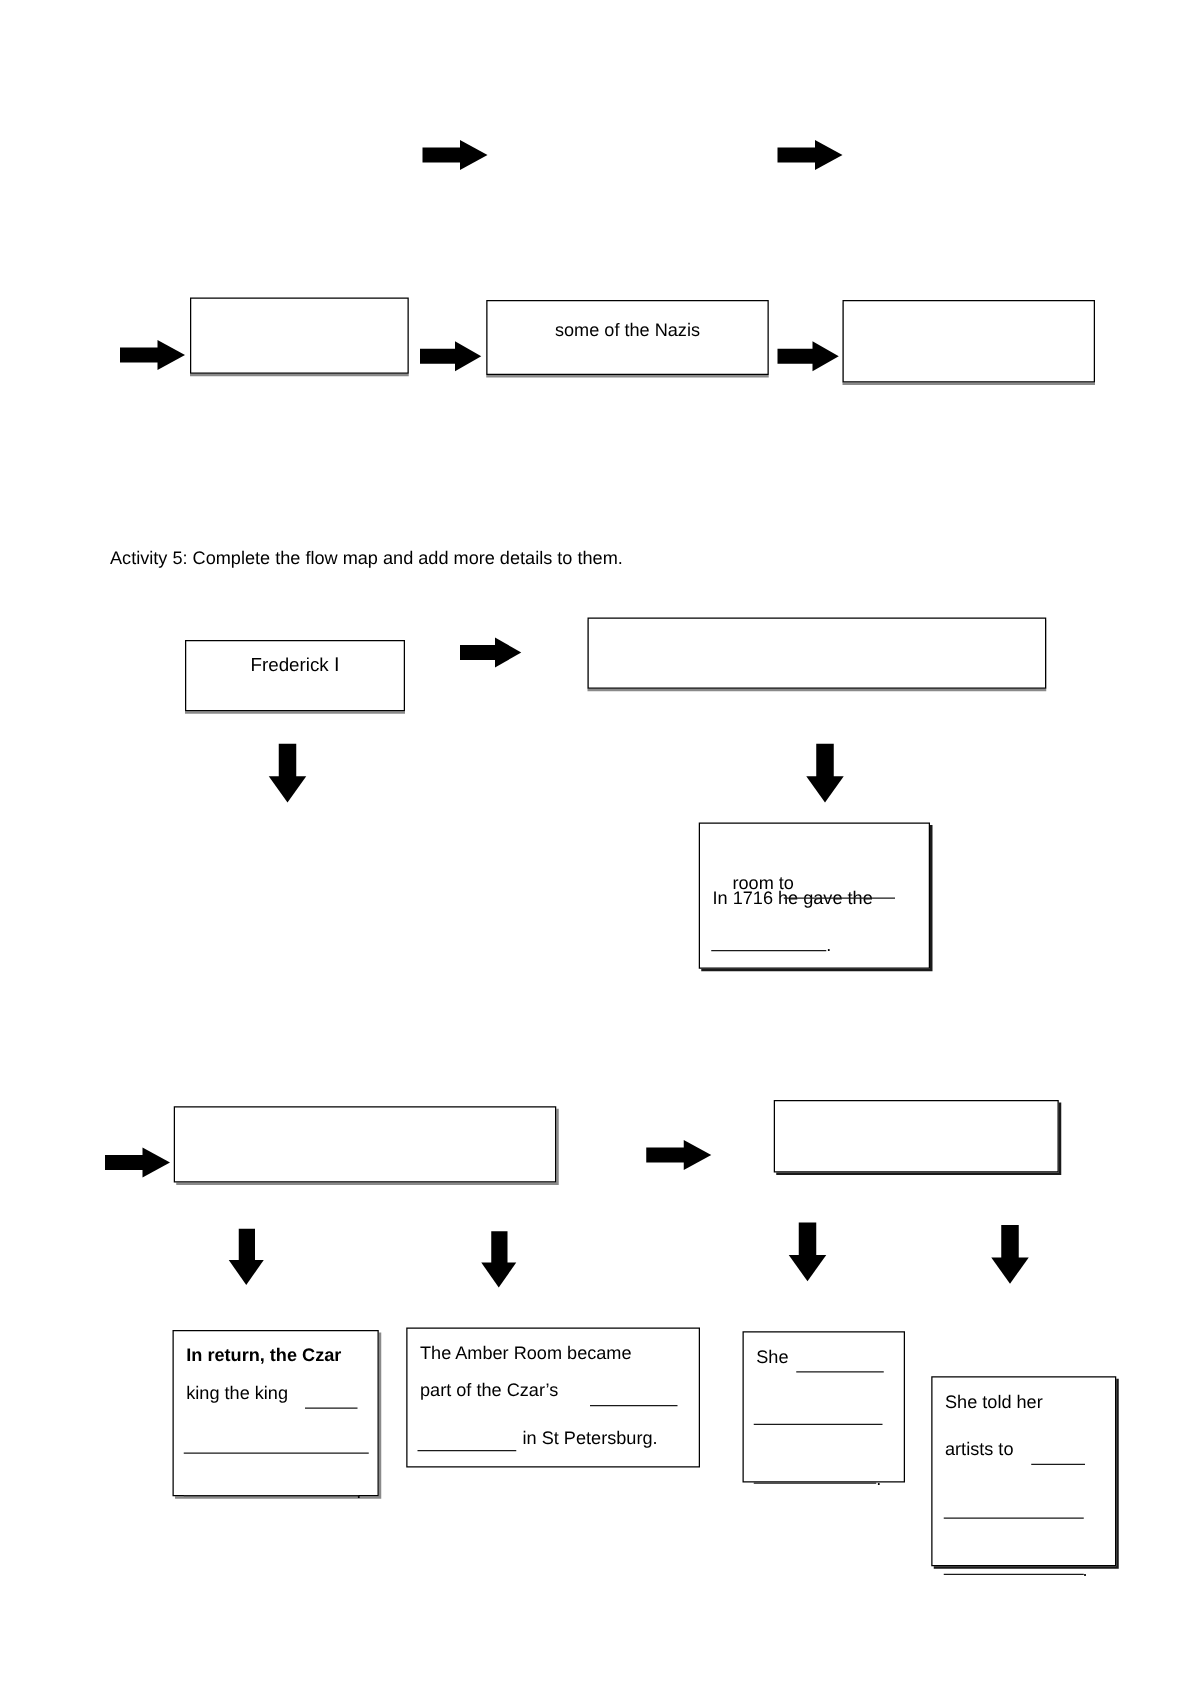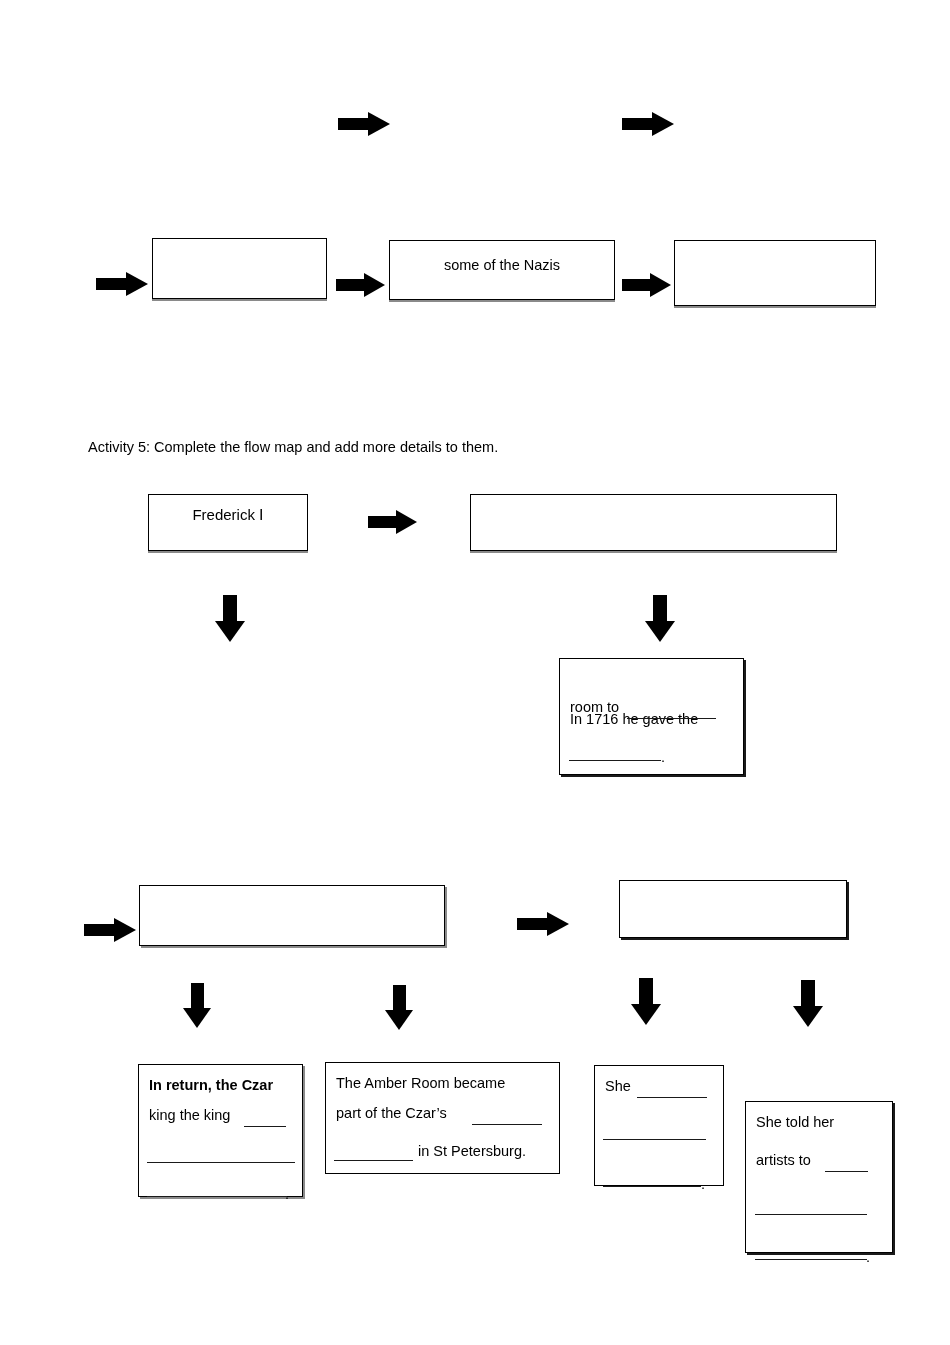--- a/index.html
+++ b/index.html
@@ -137,21 +137,21 @@
     <div class="shaft" style="top:6px; width:30px; height:12px;"></div>
     <div class="head" style="left:28px; top:0px; border-width:12px 0 12px 21px;"></div>
   </div>
 
   <div class="box shadow-b" style="left:674px; top:240px; width:202px; height:66px;">
     <div class="box-text"></div>
   </div>
 
   <div class="free-text" style="left:88px; top:438px;">Activity 5: Complete the flow map and add more details to them.</div>
 
-  <div class="box shadow-b" style="left:148px; top:494px; width:160px; height:57px;">
+  <div class="box shadow-b" style="left:148px; top:512px; width:176px; height:57px;">
     <div class="box-text" style="top:10px; left:0; right:0; text-align:center; line-height:20px; font-size:15px;">Frederick Ⅰ</div>
   </div>
 
   <div class="arrow-right" style="left:368px; top:510px; width:50px; height:24px;">
     <div class="shaft" style="top:6px; width:30px; height:12px;"></div>
     <div class="head" style="left:28px; top:0px; border-width:12px 0 12px 21px;"></div>
   </div>
 
   <div class="box shadow-b" style="left:470px; top:494px; width:367px; height:57px;">
     <div class="box-text"></div>
@@ -163,21 +163,21 @@
   </div>
 
   <div class="arrow-down" style="left:645px; top:595px; width:30px; height:47px;">
     <div class="shaft" style="left:8px; width:14px; height:28px;"></div>
     <div class="head" style="left:0px; top:26px; border-width:21px 15px 0 15px;"></div>
   </div>
 
 
   <div class="box heavy" style="left:559px; top:658px; width:185px; height:117px;">
     <div class="box-text" style="top:10px; line-height:20px;margin-top:40px;">In 1716 he gave the</div>
-    <div class="box-text" style="top:38px; line-height:20px;">room to </div>
+    <div class="box-text" style="top:38px; line-height:20px;margin-left:16px;">room to </div>
     <div class="blank" style="left:67px; top:59px; width:89px;"></div>
     <div class="blank" style="left:9px; top:101px; width:92px;"></div>
     <div class="dot" style="left:101px; top:93px;">.</div>
   </div>
 
   <div class="arrow-right" style="left:84px; top:918px; width:52px; height:24px;">
     <div class="shaft" style="top:6px; width:32px; height:12px;"></div>
     <div class="head" style="left:30px; top:0px; border-width:12px 0 12px 22px;"></div>
   </div>
 

